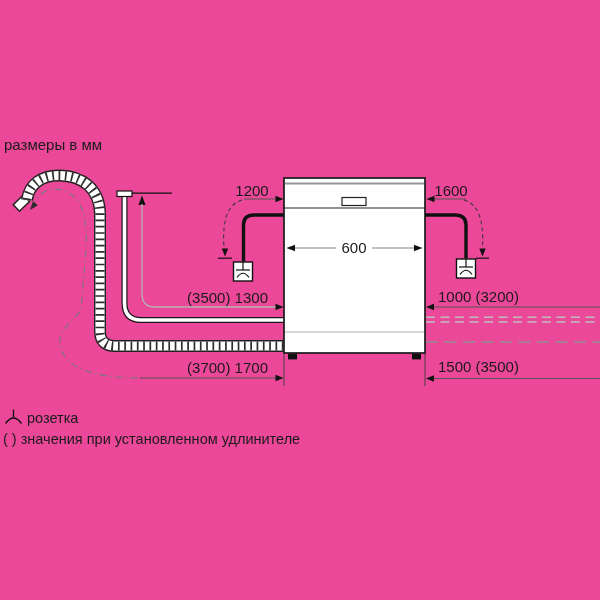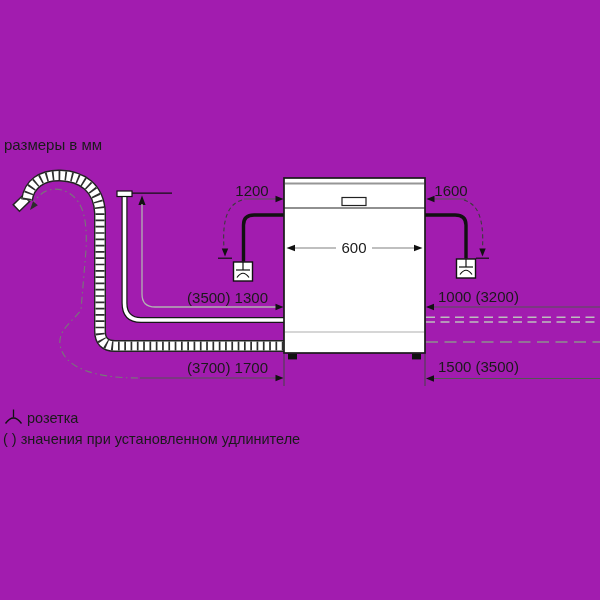--- a/index.html
+++ b/index.html
@@ -1,16 +1,16 @@
 <!DOCTYPE html>
 <html><head>
 <meta charset="utf-8">
 <style>
   html,body{margin:0;padding:0;background:#fff;}
-  #canvas{position:relative;width:600px;height:600px;background:#a21caf;overflow:hidden;}
+  #canvas{position:relative;width:600px;height:600px;background:#ec4899;overflow:hidden;}
   svg{display:block;}
   text{font-family:"Liberation Sans","DejaVu Sans",sans-serif;fill:#1a1a1a;}
   .dim-label{font-size:15px;}
   .title-label{font-size:15px;}
   .legend-label{font-size:14.5px;}
 </style>
 </head>
 <body>
 
 <div id="canvas">

